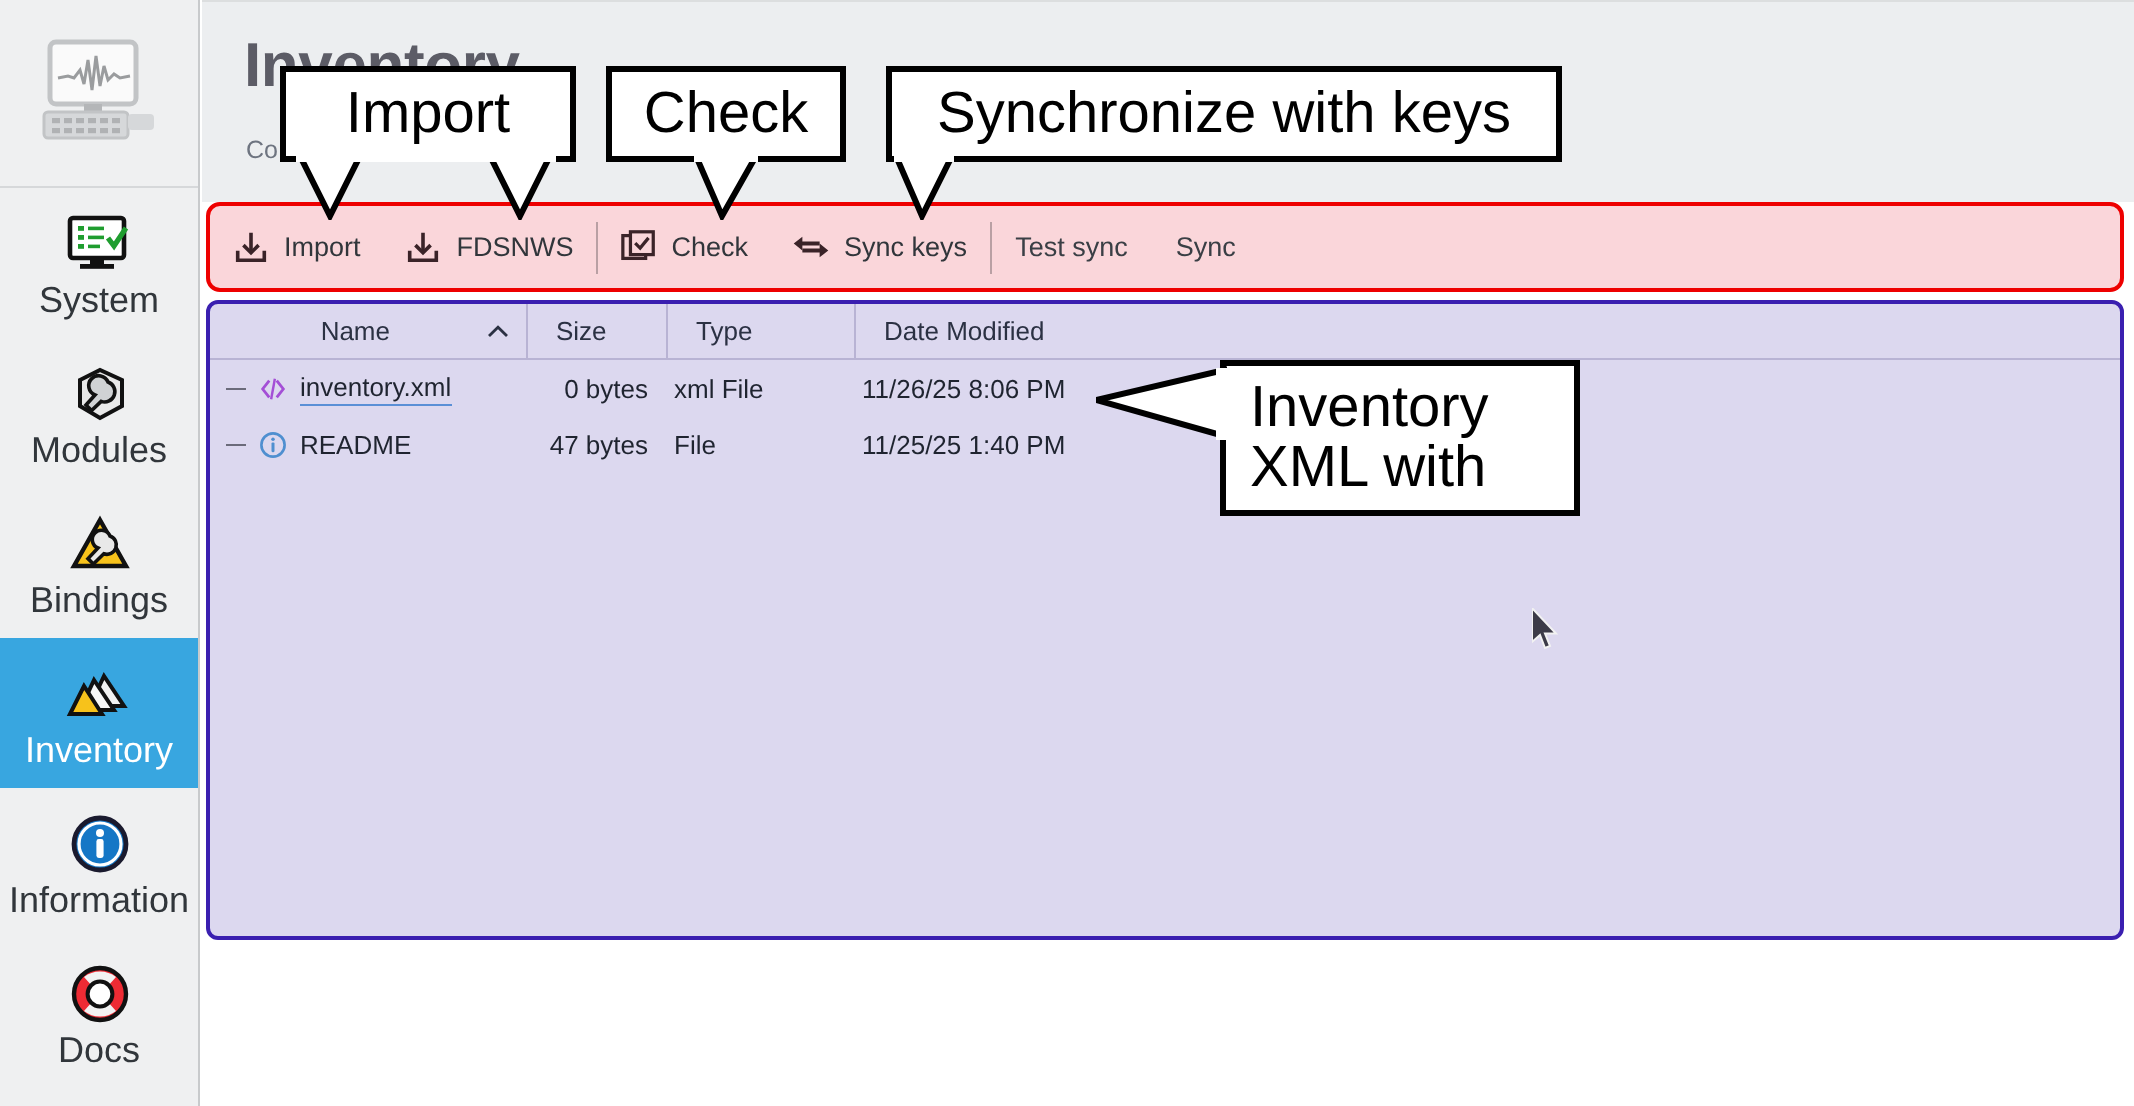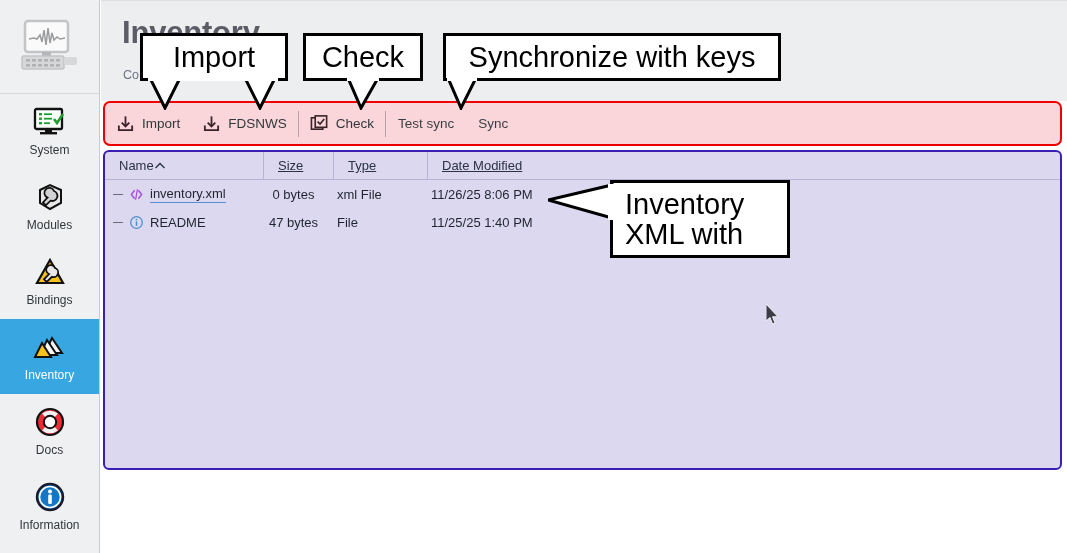--- a/index.html
+++ b/index.html
@@ -25,21 +25,21 @@
   .logo-svg { width: 68px; height: 58px; }
   .nav-item {
     height: 75px;
     display: flex; flex-direction: column;
     align-items: center; justify-content: center;
     gap: 3px;
     cursor: pointer;
   }
   .nav-item .ic { width: 36px; height: 34px; display:block; }
   .nav-item .lbl {
-    font-size: 12px; color: #31363b; line-height: 14px;
+    font-size: 18px; color: #31363b; line-height: 14px;
   }
   .nav-item.active { background: #38a6e0; }
   .nav-item.active .lbl { color: #ffffff; }
 
   
   .header {
     position: absolute; left: 101px; top: 0;
     width: 966px; height: 101px;
     background: #eceef0;
     border-top: 1px solid #dcdedf;
@@ -83,37 +83,37 @@
     border: 2px solid #3a1fb0;
     border-radius: 6px;
     overflow: hidden;
   }
   .fp-head {
     display: flex; height: 28px; align-items: center;
     border-bottom: 1px solid #b8b3d4;
     font-size: 13px; color: #2b3143;
   }
   .fp-head .col { padding-left: 14px; display:flex; align-items:center; height:100%; }
-  .fp-head .col + .col { border-left: 1px solid #b8b3d4; text-decoration: underline; }
-  .col-name { width: 158px; justify-content: flex-start; padding-right: 8px; }
+  .fp-head .col + .col { border-left: 1px solid #b8b3d4; }
+  .col-name { width: 158px; justify-content: flex-end; padding-right: 8px; gap: 48px; }
   .col-size { width: 70px; }
   .col-type { width: 94px; }
   .col-date { flex: 1; }
   .sort-arrow { width: 12px; height: 8px; display: block; }
 
   .fp-row {
     display: flex; height: 28px; align-items: center;
     font-size: 13px; color: #1f2430;
   }
   .c-name { width: 158px; display: flex; align-items: center; gap: 6px; padding-left: 8px; }
   .tree-stub { width: 10px; height: 1px; background: #6b6b7a; flex: none; }
   .f-ico { width: 15px; height: 15px; flex: none; display:block; }
   .fname { white-space: nowrap; }
   .fname.link { border-bottom: 1.5px solid #5a8fd6; padding-bottom: 1px; }
-  .c-size { width: 70px; text-align: center; padding-right: 9px; }
+  .c-size { width: 70px; text-align: right; padding-right: 9px; }
   .c-type { width: 94px; padding-left: 4px; }
   .c-date { flex: 1; padding-left: 4px; }
 
   
   .callout {
     position: absolute;
     background: #ffffff;
     border: 3px solid #000000;
     display: flex; align-items: center; justify-content: center;
     font-size: 29px; color: #000000;
@@ -196,38 +196,38 @@
       <svg class="ic" viewBox="0 0 36 34">
         <path d="M20 7 L30 22 L13 22 Z" fill="#f2f2f2" stroke="#111" stroke-width="2"></path>
         <path d="M15 9 L25 24 L8 24 Z" fill="#f7f7f7" stroke="#111" stroke-width="2"></path>
         <path d="M10 12 L19 26 L3 26 Z" fill="#f7c21b" stroke="#111" stroke-width="2"></path>
       </svg>
       <span class="lbl">Inventory</span>
     </div>
 
     <div class="nav-item">
       <svg class="ic" viewBox="0 0 36 34">
+        <circle cx="18" cy="16" r="13" fill="#1577c6" stroke="#1a1a2e" stroke-width="2.4"></circle>
+        <circle cx="18" cy="16" r="10.5" fill="none" stroke="#fff" stroke-width="1.6"></circle>
+        <circle cx="18" cy="10.5" r="2" fill="#fff"></circle>
+        <rect x="16.2" y="13.5" width="3.6" height="9.5" rx="1.2" fill="#fff"></rect>
+      </svg>
+      <span class="lbl">Information</span>
+    </div>
+
+    <div class="nav-item">
+      <svg class="ic" viewBox="0 0 36 34">
         <circle cx="18" cy="16" r="13" fill="#ee2b34" stroke="#111" stroke-width="2.2"></circle>
         <path d="M18 3 a13 13 0 0 1 0 26 a13 13 0 0 1 0 -26" fill="none"></path>
         <path d="M10 7.5 A13 13 0 0 1 26 7.5 L22 12 A8 8 0 0 0 14 12 Z" fill="#f2f2f2"></path>
         <path d="M10 24.5 A13 13 0 0 0 26 24.5 L22 20 A8 8 0 0 1 14 20 Z" fill="#f2f2f2"></path>
         <circle cx="18" cy="16" r="6.2" fill="#fff" stroke="#111" stroke-width="2"></circle>
       </svg>
       <span class="lbl">Docs</span>
     </div>
-
-    <div class="nav-item">
-      <svg class="ic" viewBox="0 0 36 34">
-        <circle cx="18" cy="16" r="13" fill="#1577c6" stroke="#1a1a2e" stroke-width="2.4"></circle>
-        <circle cx="18" cy="16" r="10.5" fill="none" stroke="#fff" stroke-width="1.6"></circle>
-        <circle cx="18" cy="10.5" r="2" fill="#fff"></circle>
-        <rect x="16.2" y="13.5" width="3.6" height="9.5" rx="1.2" fill="#fff"></rect>
-      </svg>
-      <span class="lbl">Information</span>
-    </div>
   </div>
 
   <div class="header">
     <div class="page-title">Inventory</div>
     <div class="page-sub">Co                    ver</div>
   </div>
 
   <div class="toolbar">
 
     <div class="tb-btn">
@@ -252,20 +252,27 @@
 
     <div class="tb-btn">
       <svg class="tb-ico" viewBox="0 0 20 20">
         <rect x="1.5" y="4" width="12" height="12" fill="none" stroke="#3a2328" stroke-width="1.7"></rect>
         <rect x="5.5" y="2" width="12" height="12" fill="#fad6da" stroke="#3a2328" stroke-width="1.7"></rect>
         <polyline points="8,8 10.6,10.6 15,5.2" fill="none" stroke="#3a2328" stroke-width="1.7"></polyline>
       </svg>
       <span>Check</span>
     </div>
 
+    <div class="tb-btn">
+      <svg class="tb-ico" viewBox="0 0 22 20">
+        <path d="M6 4 L1 8 L6 12 L6 9.2 L16 9.2 L16 6.8 L6 6.8 Z" fill="#3a2328"></path>
+        <path d="M16 8 L21 12 L16 16 L16 13.2 L6 13.2 L6 10.8 L16 10.8 Z" fill="#3a2328"></path>
+      </svg>
+      <span>Sync keys</span>
+    </div>
 
     <div class="tb-sep"></div>
 
     <div class="tb-btn plain">
       <span>Test sync</span>
     </div>
 
     <div class="tb-btn plain">
       <span>Sync</span>
     </div>

